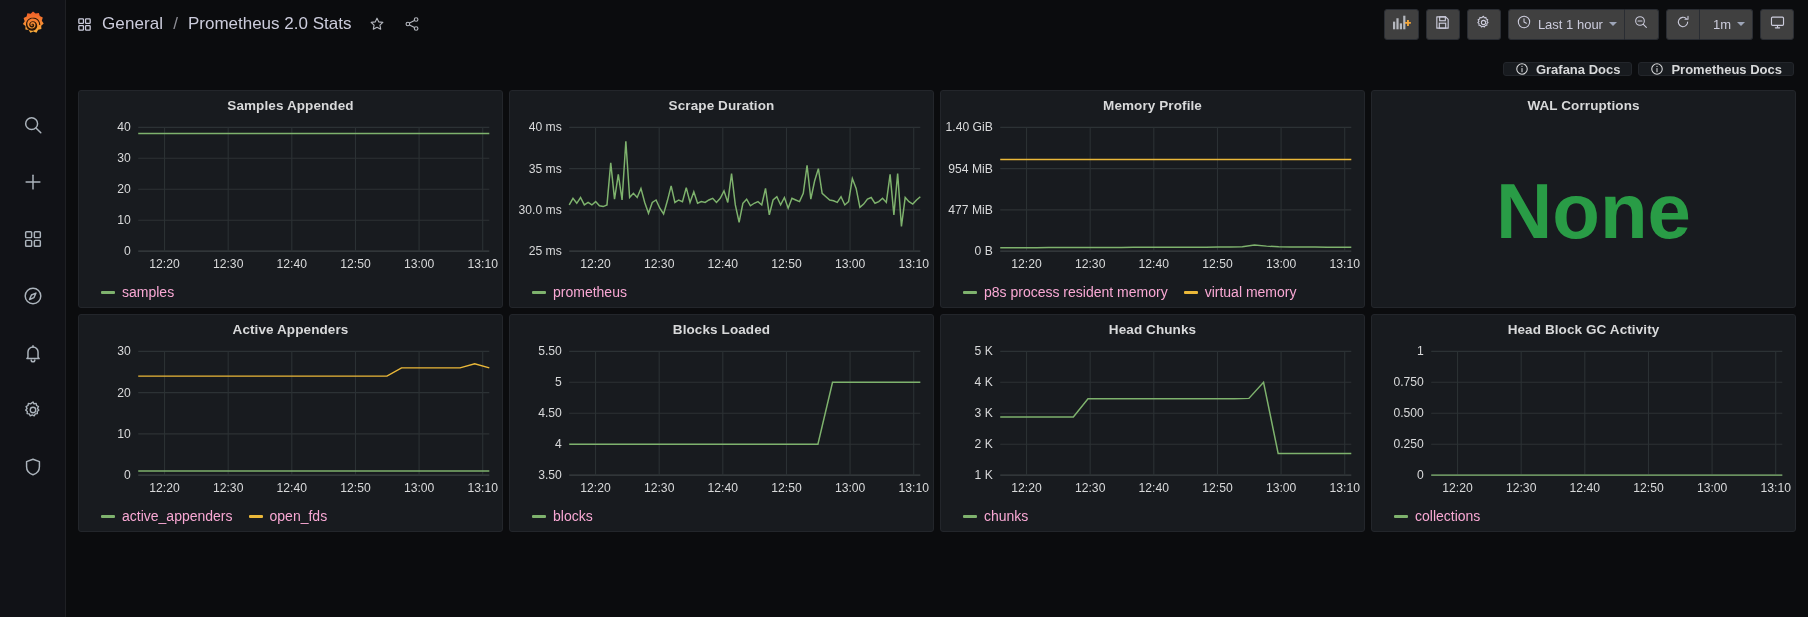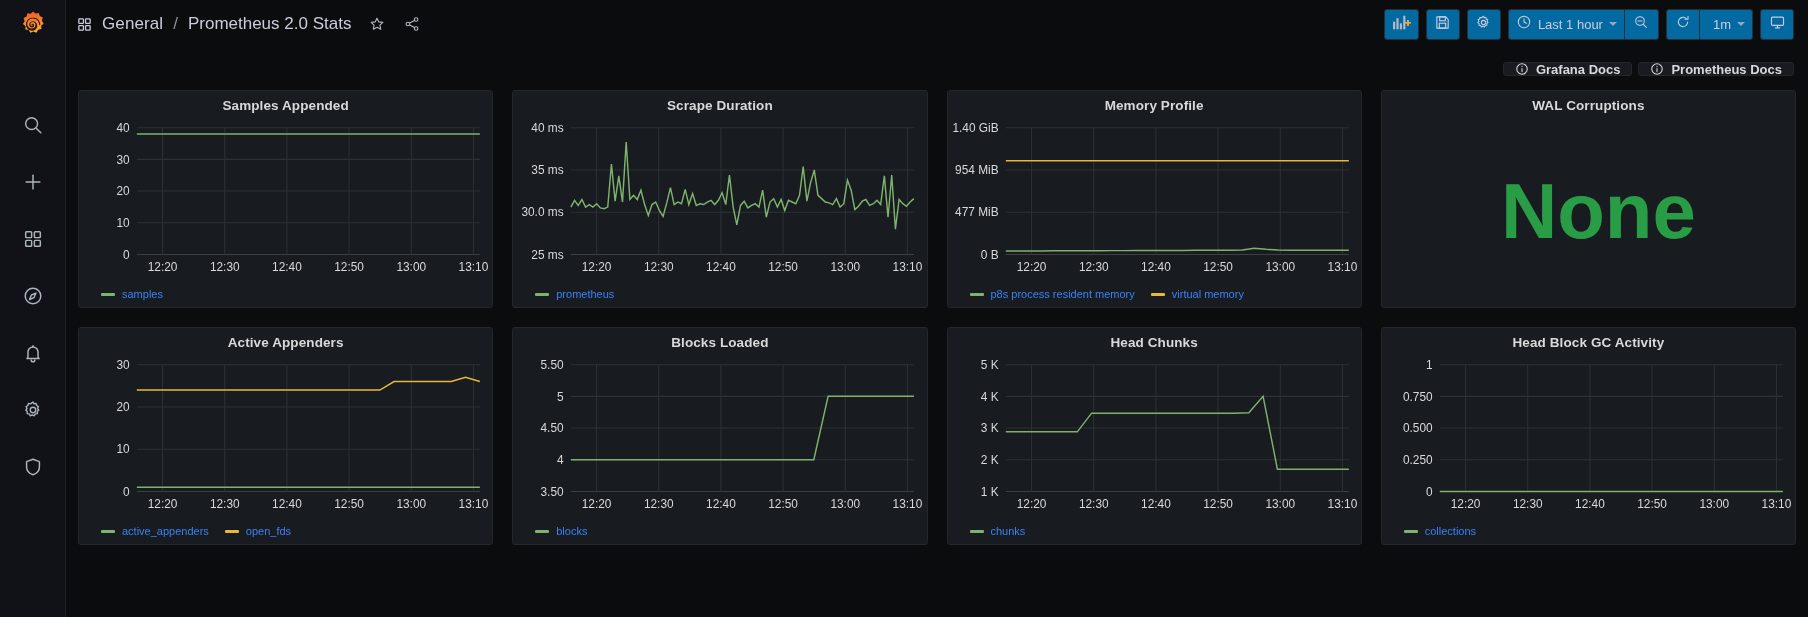--- a/index.html
+++ b/index.html
@@ -47,21 +47,21 @@
   .bc-icon { color: #ccccdc; display: flex; align-items: center; }
   .bc-text { font-size: 17px; color: #ccccdc; letter-spacing: .1px; }
   .bc-sep { font-size: 17px; color: #8e8e96; padding: 0 1px; }
   .bc-title { font-size: 17px; color: #ccccdc; }
   .bc-act { color: #b5b8bf; display: flex; align-items: center; margin-left: 8px; cursor: pointer; }
   #topnav-right { margin-left: auto; display: flex; align-items: center; gap: 7px; }
 
   .tb-btn {
     height: 31px; min-width: 34px;
     border: 1px solid #2a2d33; border-radius: 3px;
-    background: #0369a1;
+    background: #404040;
     display: flex; align-items: center; justify-content: center;
     color: #ccccdc; padding: 0 7px; cursor: pointer;
   }
   .tb-group { display: flex; align-items: stretch; }
   .tb-group > .tb-btn { border-radius: 0; border-left-width: 0; }
   .tb-group > .tb-btn:first-child { border-radius: 3px 0 0 3px; border-left-width: 1px; }
   .tb-group > .tb-btn:last-child { border-radius: 0 3px 3px 0; }
   .tb-label { font-size: 13px; color: #ccccdc; padding: 0 6px; white-space: nowrap; }
   .caret { width: 0; height: 0; border-left: 4px solid transparent; border-right: 4px solid transparent; border-top: 4px solid #9da5b8; }
 
@@ -78,21 +78,21 @@
     color: #d8d9da; font-size: 13px; font-weight: bold; cursor: pointer;
   }
   .doc-link .info { color: #d8d9da; display: flex; }
 
   
   #grid {
     flex: 1 1 auto; padding: 0 12px 0 12px;
     display: grid;
     grid-template-columns: repeat(4, 1fr);
     grid-auto-rows: 218px;
-    gap: 19px;
+    gap: 6px;
     overflow: hidden;
   }
   .panel {
     background: #181b1f;
     border: 1px solid #23262b;
     border-radius: 3px;
     display: flex; flex-direction: column;
     overflow: hidden;
   }
   .panel-title {
@@ -102,21 +102,21 @@
     letter-spacing: .1px;
   }
   .panel-body { flex: 1 1 auto; position: relative; min-height: 0; }
   .panel-legend {
     padding: 4px 0 7px 22px;
     display: flex; align-items: center; gap: 16px;
     flex-wrap: wrap;
   }
   .legend-item { display: flex; align-items: center; gap: 7px; cursor: pointer; }
   .legend-swatch { width: 14px; height: 3px; border-radius: 1px; display: block; }
-  .legend-label { font-size: 11px; color: #3b82f6; white-space: nowrap; }
+  .legend-label { font-size: 14px; color: #f9a8d4; white-space: nowrap; }
 
   
   .graph { width: 100%; height: 100%; display: block; }
   .tick-text { fill: #d8d9da; font-size: 11.5px; font-family: "Liberation Sans", sans-serif; }
   .grid-line { stroke: #2c3235; stroke-width: 1; }
   .axis-line { stroke: #3a4043; stroke-width: 1; }
   .series-line { fill: none; stroke-width: 1.4; }
 
   
   .stat-wrap {

